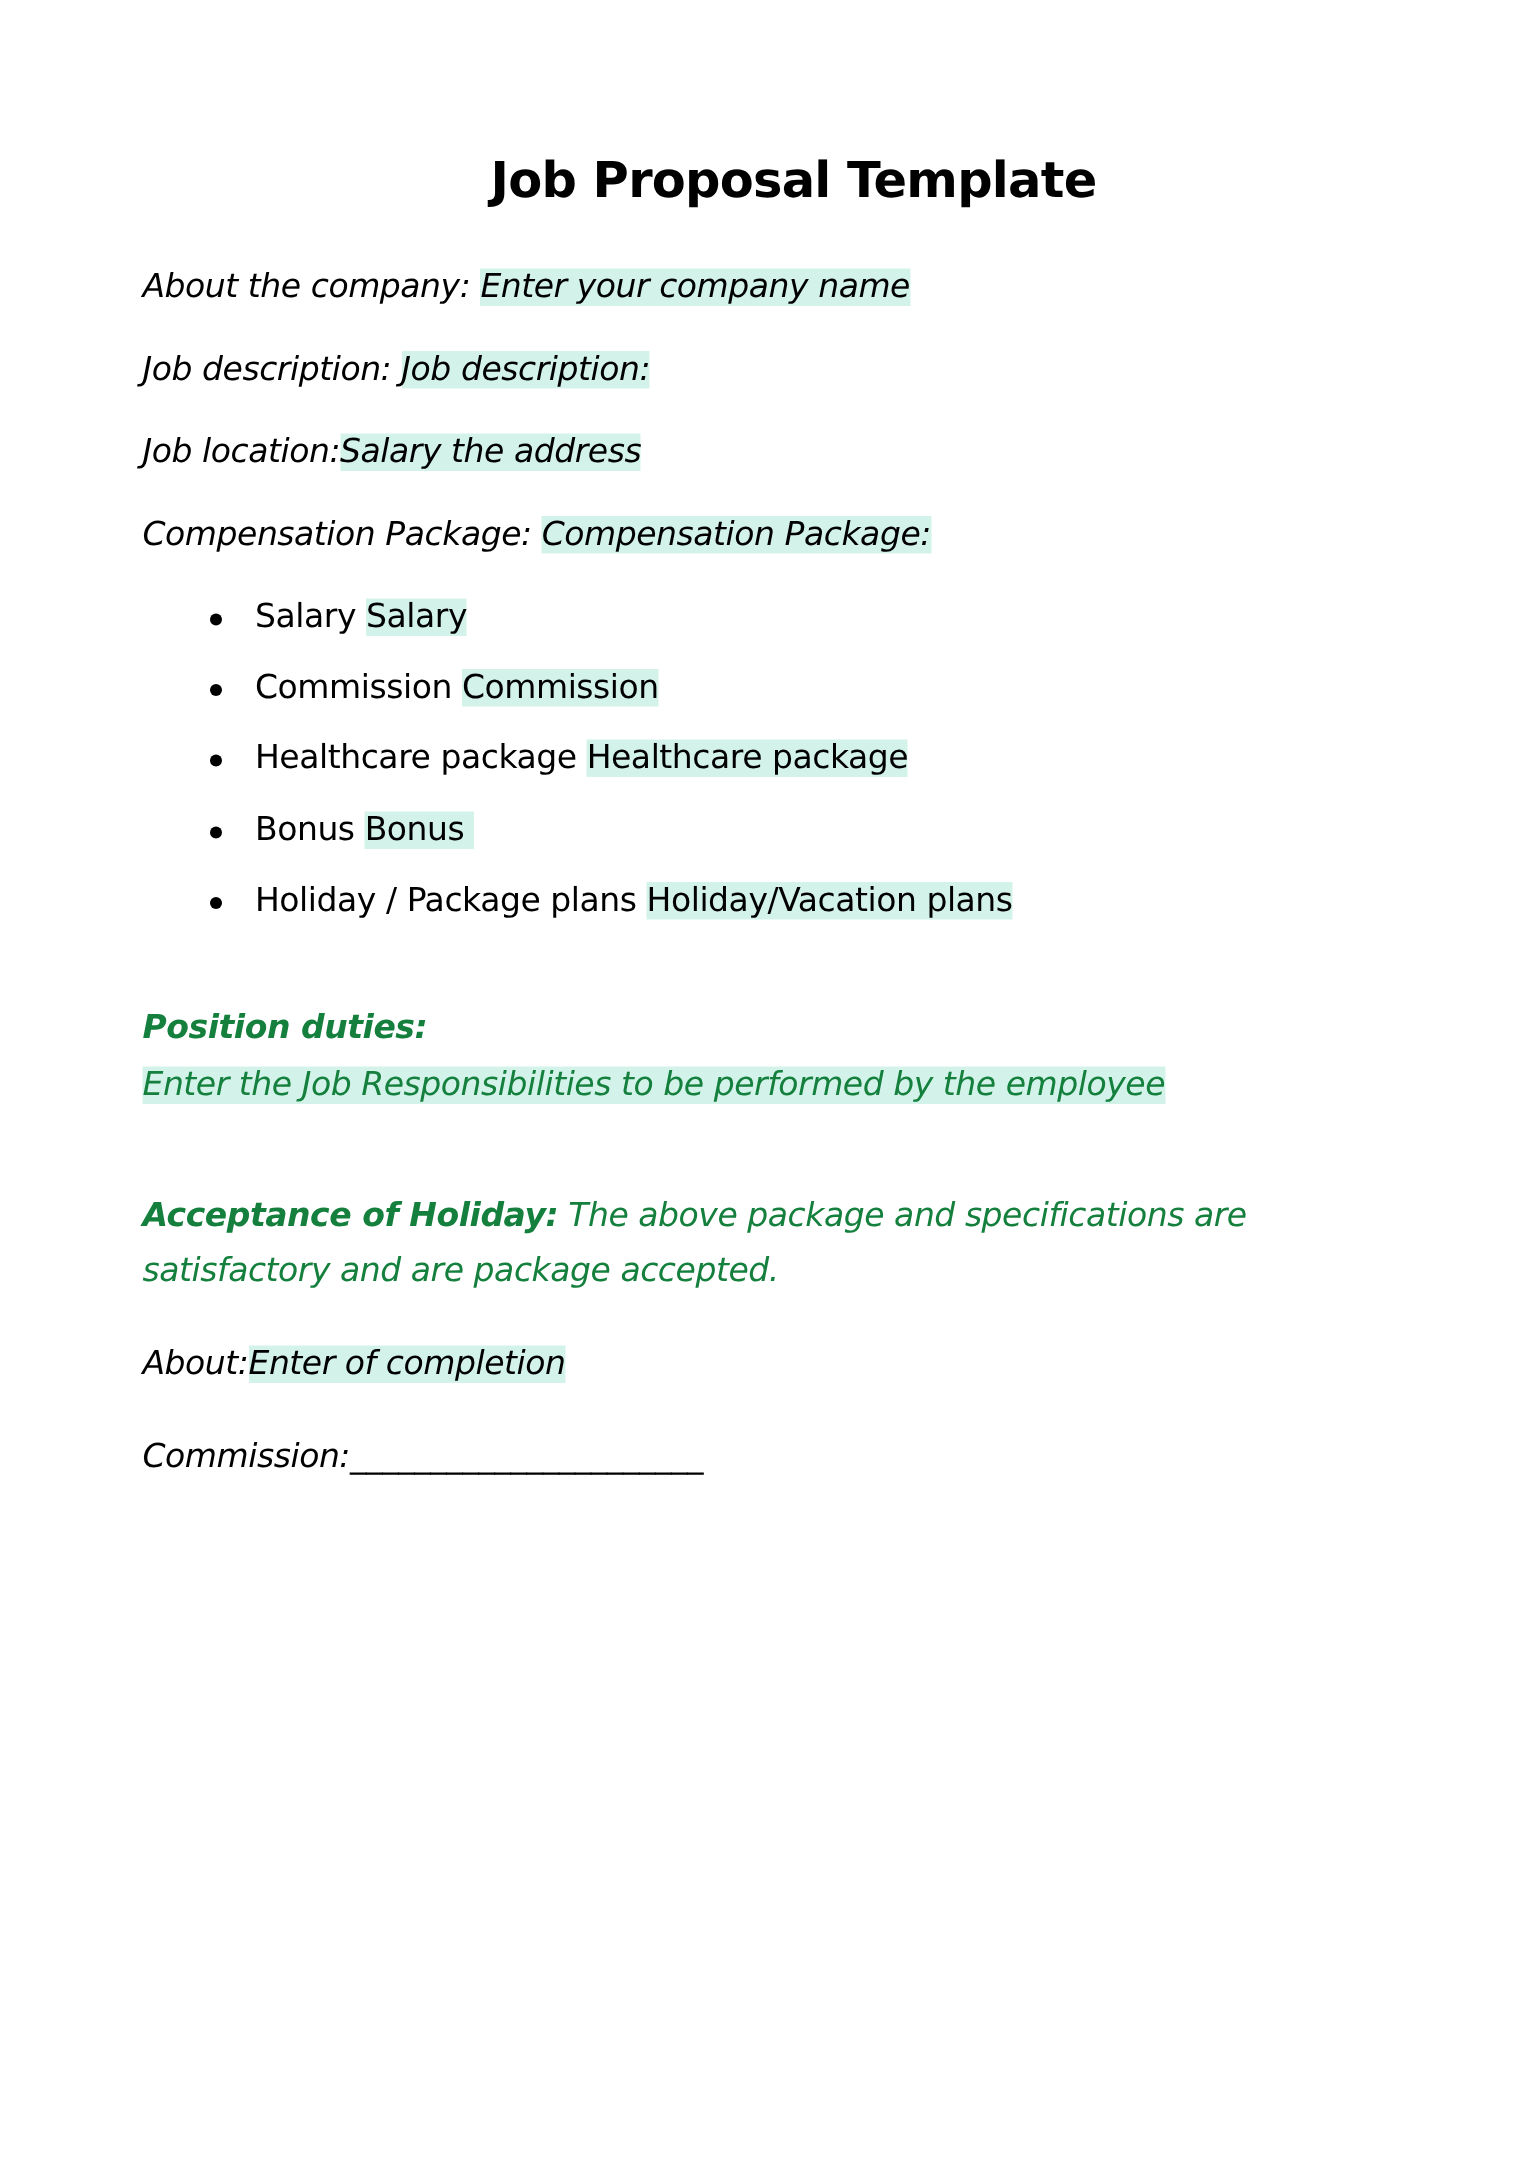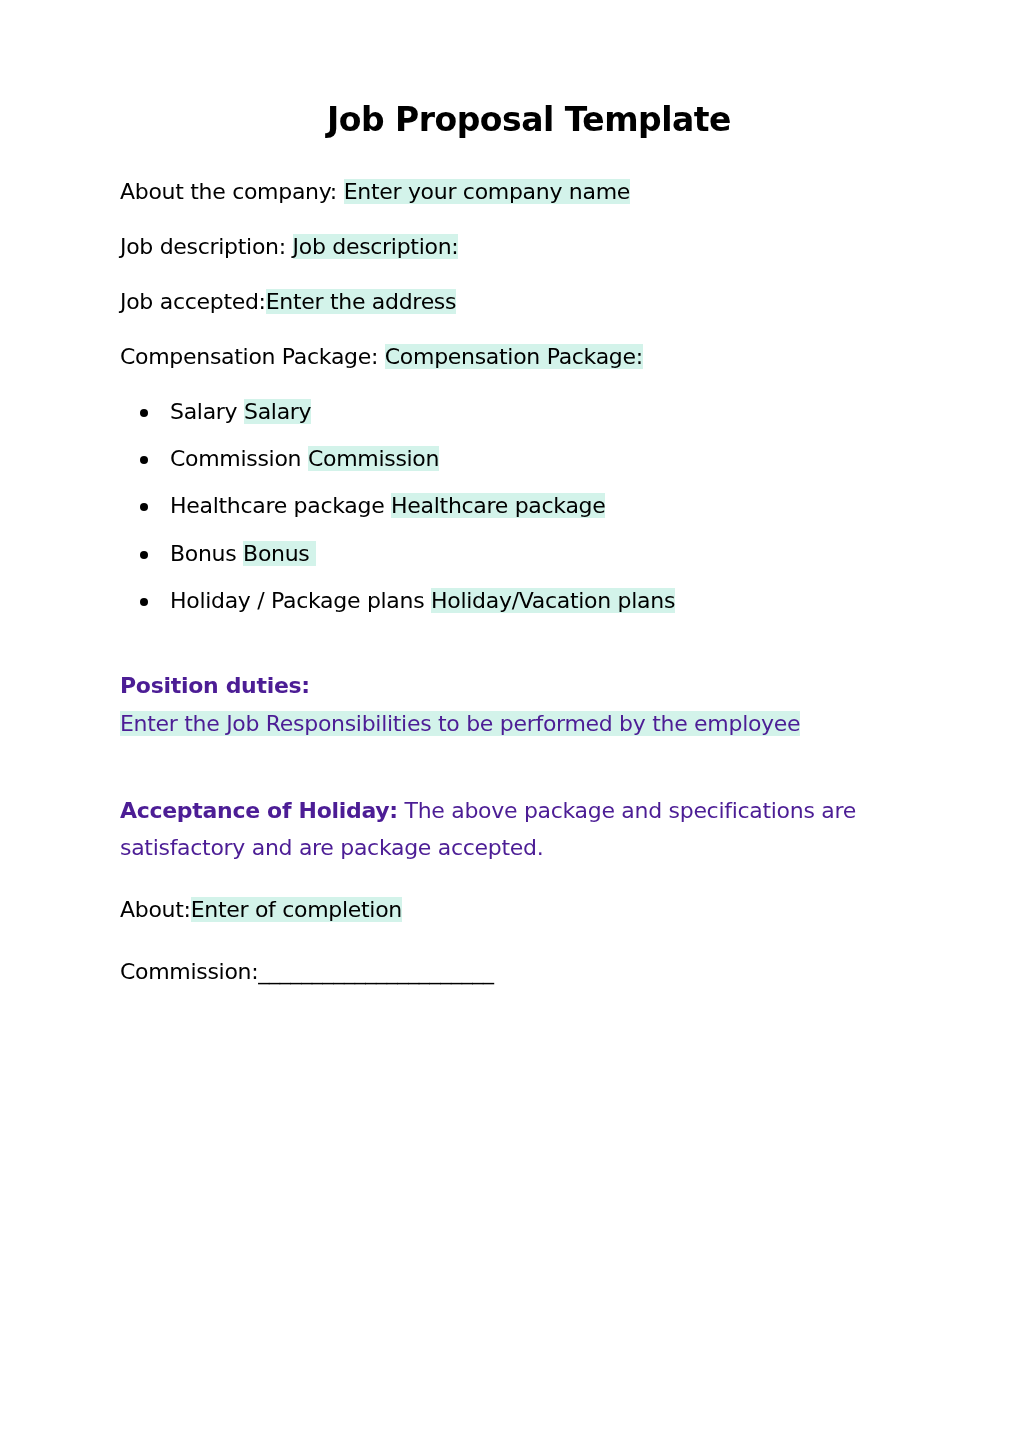--- a/index.html
+++ b/index.html
@@ -1,41 +1,41 @@
 <!DOCTYPE html>
 <html><head>
   <meta charset="utf-8">
   <style>
     html, body { margin: 0; padding: 0; background: #ffffff; }
     body { width: 1024px; height: 1448px; position: relative; overflow: hidden;
       font-family: "DejaVu Sans", sans-serif; color: #000; }
     .title { position: absolute; top: 100px; left: 0; width: 1058px; text-align: center;
       font-size: 33px; font-weight: bold; letter-spacing: -0.5px; }
-    .line { position: absolute; left: 120px; font-size: 22px; line-height: 34px; white-space: nowrap; letter-spacing: -0.3px; }
+    .line { position: absolute; left: 95px; font-size: 22px; line-height: 34px; white-space: nowrap; letter-spacing: -0.3px; font-style: italic; }
     .hl { background: #d3f3ea; }
     .bullet { position: absolute; left: 140px; font-size: 22px; line-height: 34px; white-space: nowrap; letter-spacing: -0.3px; }
     .bullet .dot { display: inline-block; width: 8px; height: 8px; background: #000; border-radius: 50%;
       position: absolute; left: 0; top: 14px; }
     .bullet .txt { position: absolute; left: 30px; top: 0; }
-    .gray { color: #4c1d95; }
+    .gray { color: #15803d; }
     .bold { font-weight: bold; }
   </style>
 </head>
 <body>
 
 <div class="title">Job Proposal Template</div>
 
 <div class="line" style="top:175px">
   <span>About the company: </span><span class="hl">Enter your company name</span>
 </div>
 <div class="line" style="top:230px">
   <span>Job description: </span><span class="hl">Job description:</span>
 </div>
 <div class="line" style="top:285px">
-  <span>Job accepted:</span><span class="hl">Enter the address</span>
+  <span>Job location:</span><span class="hl">Salary the address</span>
 </div>
 <div class="line" style="top:340px">
   <span>Compensation Package: </span><span class="hl">Compensation Package:</span>
 </div>
 
 <div class="bullet" style="top:395px">
   <span class="dot"></span>
   <span class="txt"><span>Salary </span><span class="hl">Salary</span></span>
 </div>
 <div class="bullet" style="top:442px">

